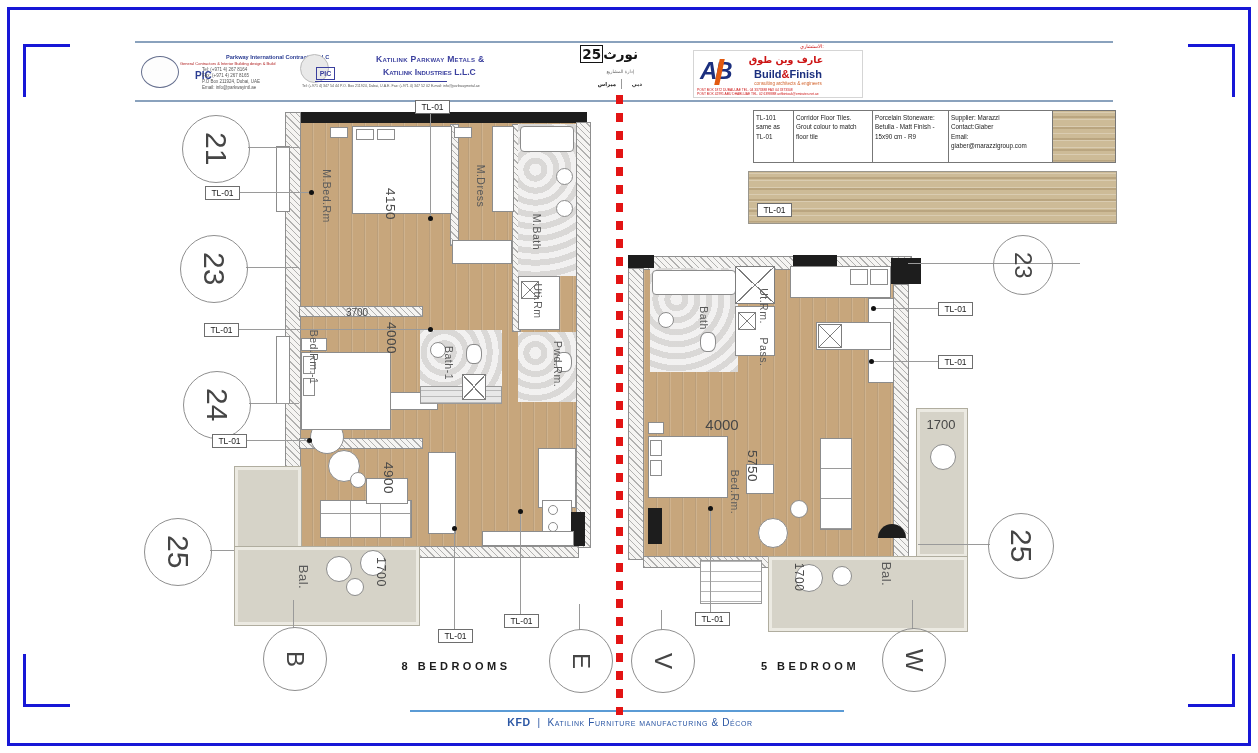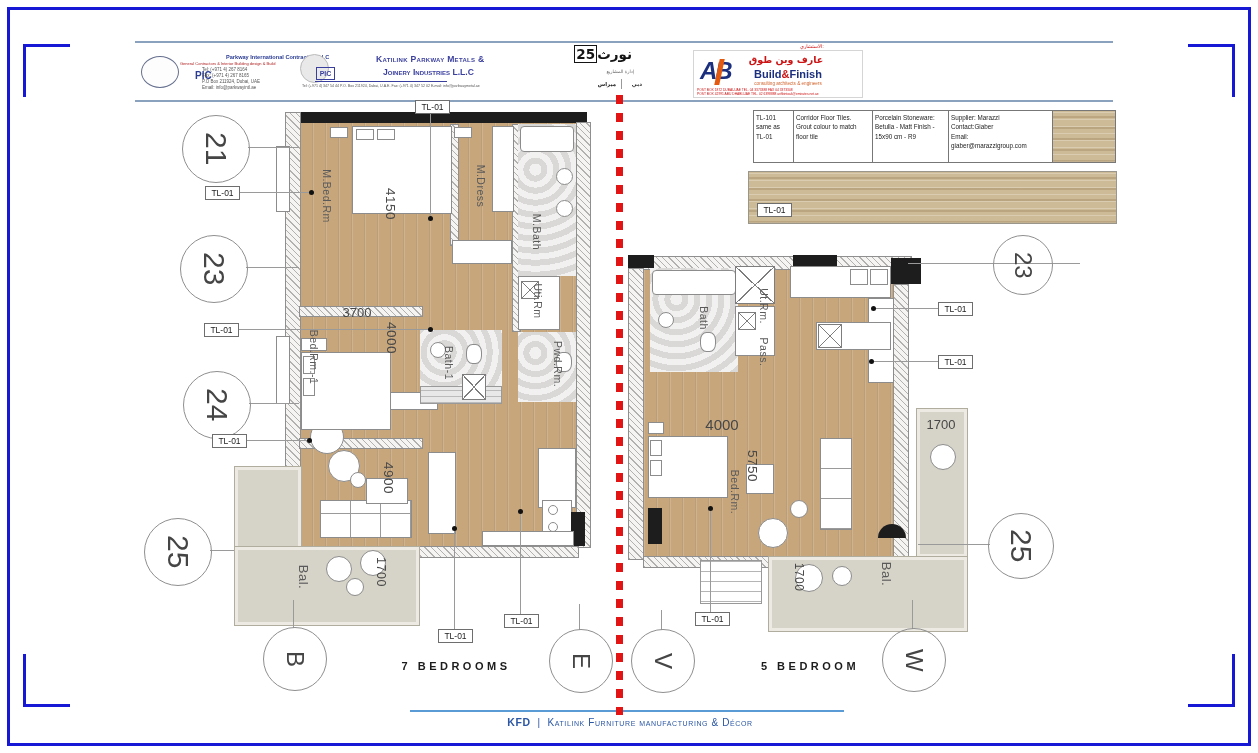--- a/index.html
+++ b/index.html
@@ -92,28 +92,28 @@
     <div class="a tiny" style="left:62px;top:21px">Tel: (+971 4) 267 8164</div>
     <div class="a tiny" style="left:62px;top:27px">Fax: (+971 4) 267 8165</div>
     <div class="a tiny" style="left:62px;top:33px">P.O Box 211924, Dubai, UAE</div>
     <div class="a tiny" style="left:62px;top:39px">Email: info@parkwayintl.ae</div>
   </div>
 
   <div class="a" style="left:300px;top:50px;width:192px;height:45px">
     <div class="a circ" style="left:0px;top:4px;width:27px;height:27px;border:1px solid #bbb;background:#e9e9e9"></div>
     <div class="a hblue" style="left:30px;top:4px;font-size:8.6px;font-weight:bold;font-variant:small-caps;letter-spacing:.3px;color:#3a3f9e">Katilink Parkway Metals &amp;</div>
     <div class="a" style="left:16px;top:17px;width:17px;height:11px;border:1px solid #3a3f9e;color:#3a3f9e;font-size:7px;font-weight:bold;text-align:center;line-height:11px">PIC</div>
-    <div class="a hblue" style="left:37px;top:17px;font-size:8.6px;font-weight:bold;font-variant:small-caps;color:#3a3f9e">Joinery Industries L.L.C</div>
+    <div class="a hblue" style="left:37px;top:17px;font-size:8.6px;font-weight:bold;font-variant:small-caps;color:#3a3f9e">Katilink Industries L.L.C</div>
     <div class="a" style="left:15px;top:31px;width:132px;height:1px;background:#3a3f9e"></div>
     <div class="a" style="left:2px;top:34px;width:188px;font-size:3.6px;color:#555">Tel: (+971 4) 347 54 44   P.O. Box 211924, Dubai, U.A.E.   Fax: (+971 4) 347 52 02   E-mail: info@parkwaymetal.ae</div>
   </div>
 
 
   <div class="a" style="left:574px;top:44px;width:70px;height:52px;font-family:'DejaVu Sans',sans-serif" dir="rtl">
-    <div class="a" style="right:12px;top:2px;font-size:13.5px;font-weight:bold;color:#141414">
+    <div class="a" style="right:6px;top:2px;font-size:13.5px;font-weight:bold;color:#141414">
       <span>نورث</span><span style="border:1.3px solid #141414;padding:0 1px">25</span>
     </div>
     <div class="a" style="right:10px;top:25px;font-size:4.6px;color:#666">إدارة المشاريع</div>
     <div class="a" style="right:2px;top:37px;font-size:5.4px;font-weight:bold;color:#222">دبي</div>
     <div class="a" style="right:22px;top:35px;width:1px;height:10px;background:#999"></div>
     <div class="a" style="right:28px;top:37px;font-size:5.4px;font-weight:bold;color:#222">ميراس</div>
   </div>
 
   <div class="a" style="left:800px;top:43px;font-size:5px;color:#cc1414;font-family:'DejaVu Sans',sans-serif">الاستشاري:</div>
   <div class="a" style="left:693px;top:50px;width:168px;height:46px;border:1px solid #d5d5d5;background:#fff">
@@ -222,21 +222,21 @@
 
   <div class="vtext" style="left:327px;top:196px">M.Bed.Rm</div>
   <div class="vtext" style="left:481px;top:186px">M.Dress</div>
   <div class="vtext" style="left:537px;top:232px">M.Bath</div>
   <div class="vtext" style="left:538px;top:301px">Uti.Rm</div>
   <div class="vtext" style="left:558px;top:364px">Pwd.Rm.</div>
   <div class="vtext" style="left:314px;top:357px">Bed.Rm.-1</div>
   <div class="vtext" style="left:449px;top:363px">Bath-1</div>
   <div class="vtext" style="left:303px;top:577px;font-size:13px">Bal.</div>
   <div class="vtext dim" style="left:390px;top:204px;font-size:13.5px">4150</div>
-  <div class="htext dim" style="left:357px;top:312px;font-size:13px">3700</div>
+  <div class="htext dim" style="left:357px;top:312px;font-size:10px">3700</div>
   <div class="vtext dim" style="left:391px;top:338px;font-size:13.5px">4000</div>
   <div class="vtext dim" style="left:388px;top:478px;font-size:13.5px">4900</div>
   <div class="vtext dim" style="left:381px;top:572px;font-size:12.5px">1700</div>
 
   <div class="a wood" style="left:643px;top:266px;width:263px;height:292px"></div>
   <div class="a hatch" style="left:628px;top:256px;width:282px;height:12px"></div>
   <div class="a blk" style="left:628px;top:255px;width:26px;height:13px"></div>
   <div class="a blk" style="left:793px;top:255px;width:44px;height:13px"></div>
   <div class="a blk" style="left:891px;top:258px;width:30px;height:26px"></div>
   <div class="a hatch" style="left:628px;top:268px;width:14px;height:290px"></div>
@@ -360,21 +360,21 @@
 
   <div class="lnh" style="left:873px;top:308px;width:65px"></div>
   <div class="dot" style="left:871px;top:306px"></div>
   <div class="tag" style="left:938px;top:302px">TL-01</div>
 
   <div class="lnh" style="left:873px;top:361px;width:65px"></div>
   <div class="dot" style="left:869px;top:359px"></div>
   <div class="tag" style="left:938px;top:355px">TL-01</div>
 
   <div class="redline"></div>
-  <div class="title" style="left:456px;top:666px">7 BEDROOMS</div>
+  <div class="title" style="left:456px;top:666px">8 BEDROOMS</div>
   <div class="title" style="left:810px;top:666px">5 BEDROOM</div>
 
   <div class="a" style="left:410px;top:710px;width:434px;height:2px;background:#5b9bd5"></div>
   <div class="footer-text">
     <b>KFD</b>&nbsp;&nbsp;<span>|</span>&nbsp;&nbsp;<span>Katilink Furniture manufacturing &amp; Décor</span>
   </div>
 
 </div>
 
 </body></html>

